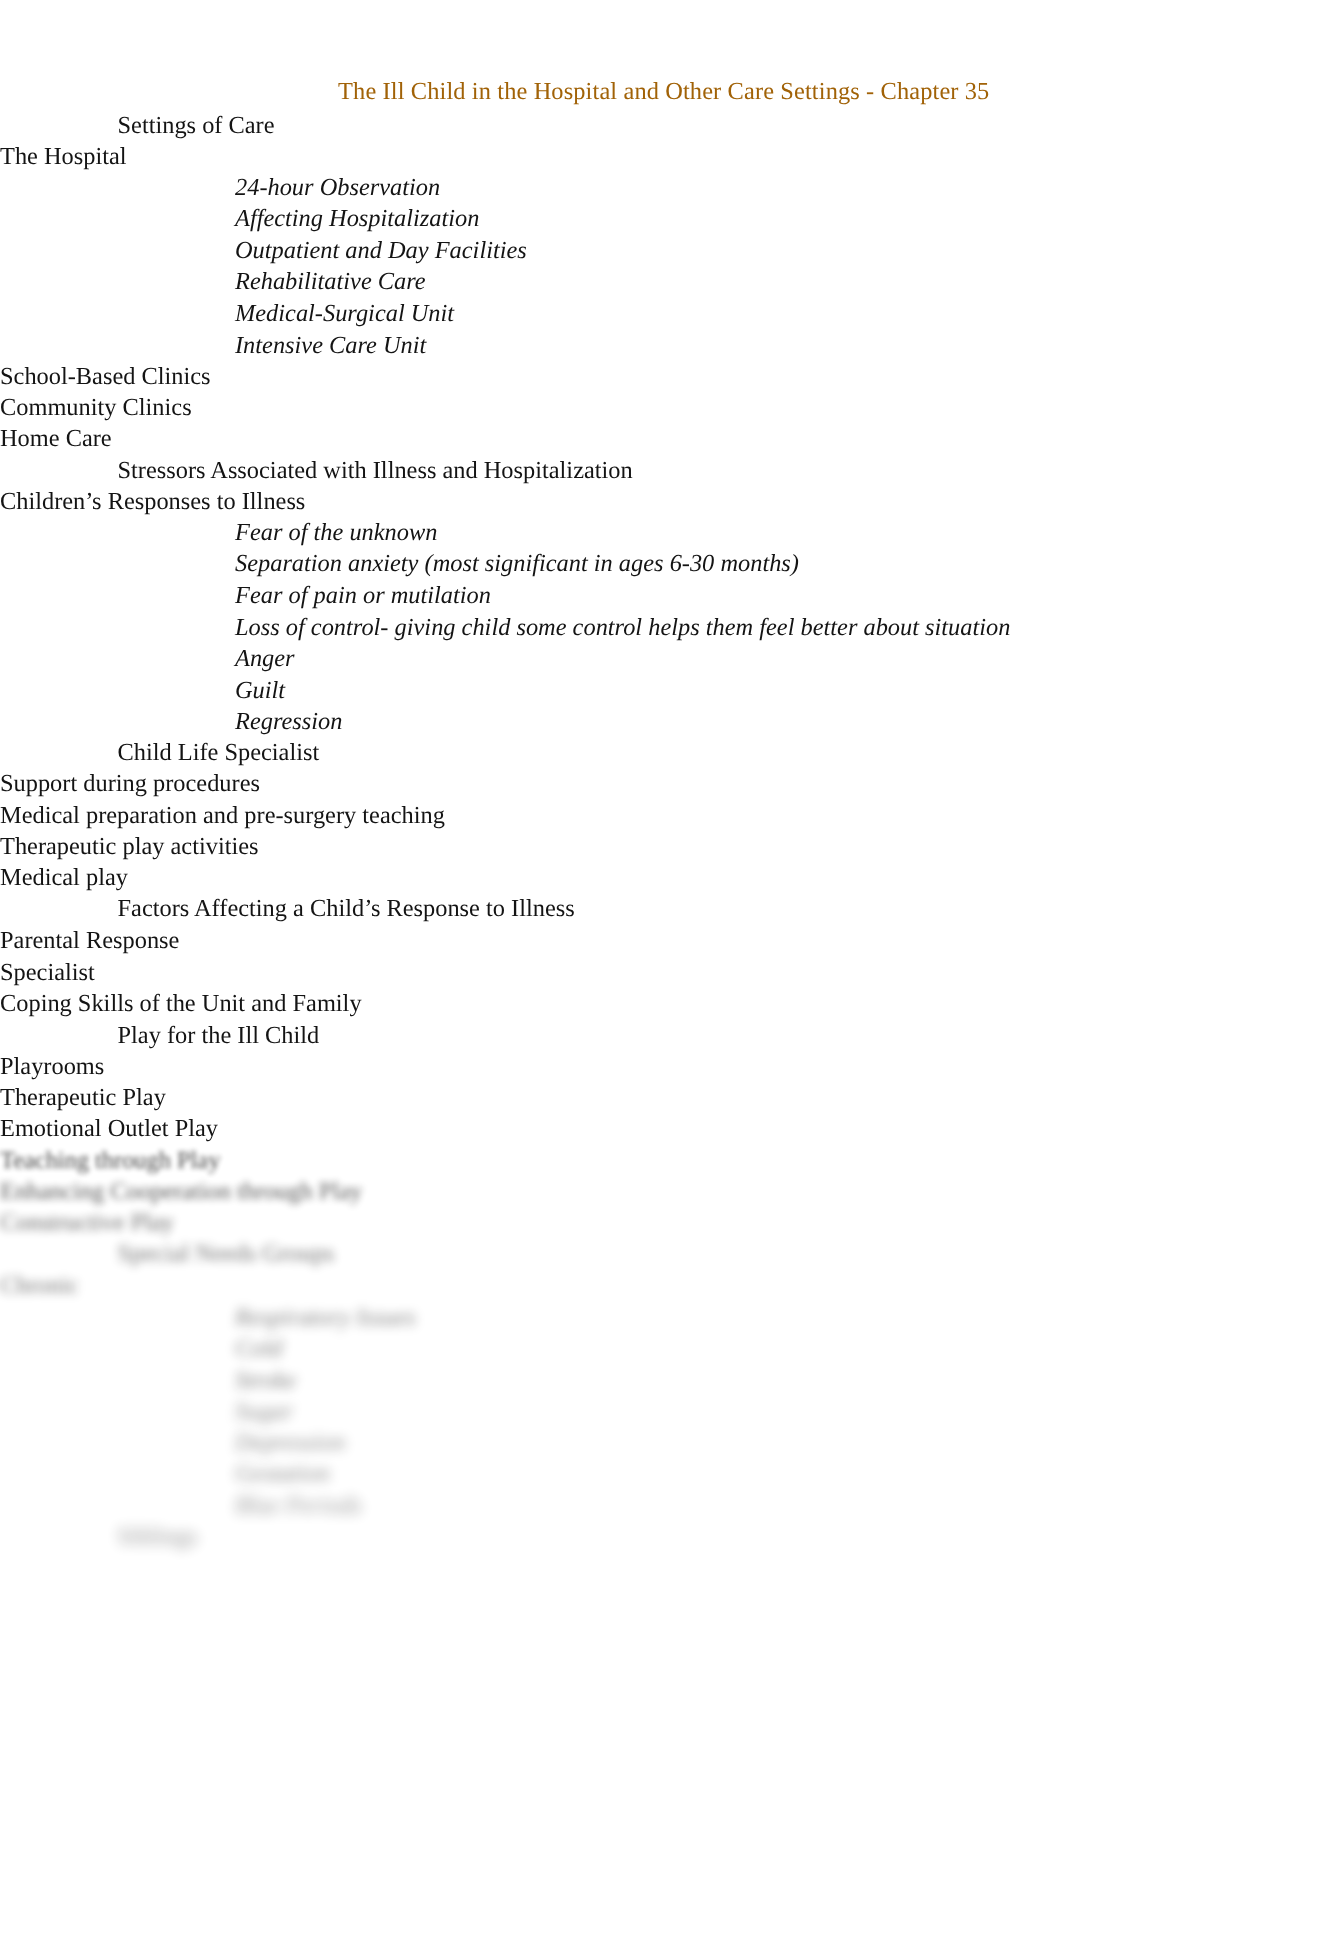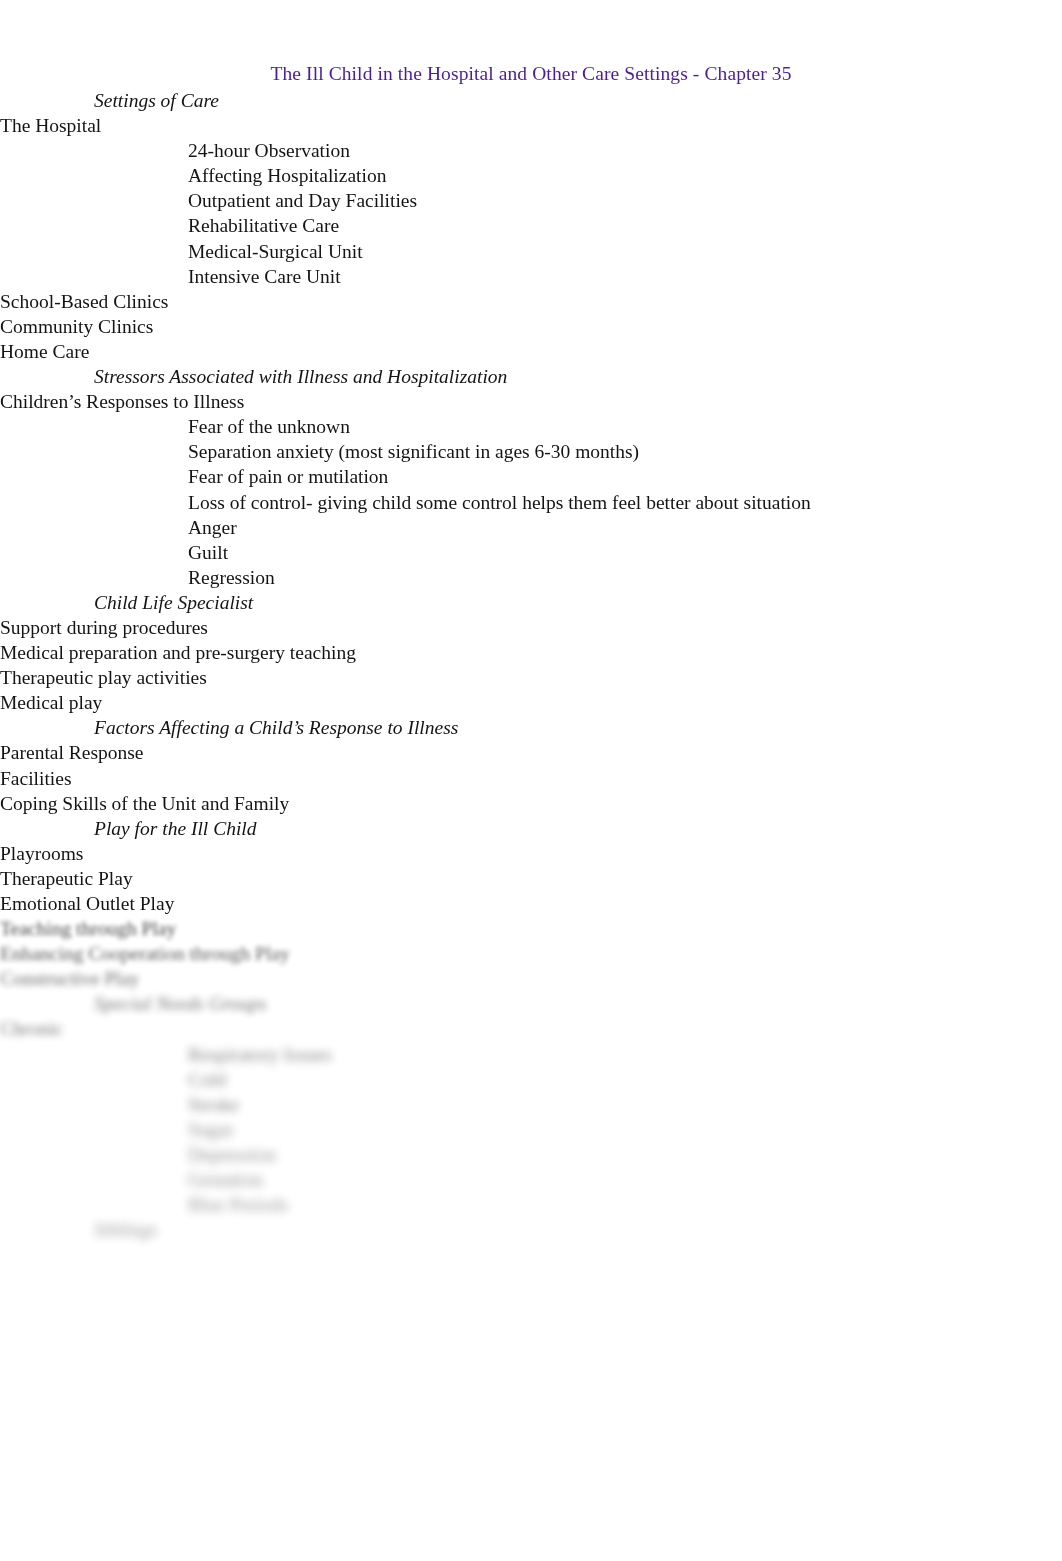--- a/index.html
+++ b/index.html
@@ -19,38 +19,38 @@
   }
   .doc-header {
     position: absolute;
     left: 0;
     top: 62px;
     width: 1062px;
     text-align: center;
     font-size: 19.5px;
     line-height: 24px;
     letter-spacing: 0.1px;
-    color: #4c1d95;
+    color: #a16207;
   }
   .outline {
     position: absolute;
     left: 0;
     top: 88px;
     width: 1062px;
   }
   .line {
     font-size: 19.5px;
     line-height: 25.1px;
     height: 25.1px;
     white-space: nowrap;
     color: #141414;
   }
-  .lvl1 { padding-left: 94px; font-style: italic; }
+  .lvl1 { padding-left: 94px; }
   .lvl2 { }
-  .lvl3 { padding-left: 188px; }
+  .lvl3 { padding-left: 188px; font-style: italic; }
 
   
   .b1 { filter: blur(2.2px); opacity: 0.80; }
   .b2 { filter: blur(2.9px); opacity: 0.72; }
   .b3 { filter: blur(3.4px); opacity: 0.66; }
   .b4 { filter: blur(3.8px); opacity: 0.60; }
   .b5 { filter: blur(4.2px); opacity: 0.55; }
   .b6 { filter: blur(4.6px); opacity: 0.50; }
   .b7 { filter: blur(5.0px); opacity: 0.46; }
 </style>
@@ -82,21 +82,21 @@
       <div class="line lvl3">Anger</div>
       <div class="line lvl3">Guilt</div>
       <div class="line lvl3">Regression</div>
       <div class="line lvl1">Child Life Specialist</div>
       <div class="line lvl2">Support during procedures</div>
       <div class="line lvl2">Medical preparation and pre-surgery teaching</div>
       <div class="line lvl2">Therapeutic play activities</div>
       <div class="line lvl2">Medical play</div>
       <div class="line lvl1">Factors Affecting a Child’s Response to Illness</div>
       <div class="line lvl2">Parental Response</div>
-      <div class="line lvl2">Facilities</div>
+      <div class="line lvl2">Specialist</div>
       <div class="line lvl2">Coping Skills of the Unit and Family</div>
       <div class="line lvl1">Play for the Ill Child</div>
       <div class="line lvl2">Playrooms</div>
       <div class="line lvl2">Therapeutic Play</div>
       <div class="line lvl2">Emotional Outlet Play</div>
       <div class="line lvl2 b1">Teaching through Play</div>
       <div class="line lvl2 b2">Enhancing Cooperation through Play</div>
       <div class="line lvl2 b3">Constructive Play</div>
       <div class="line lvl1 b4">Special Needs Groups</div>
       <div class="line lvl2 b4">Chronic</div>

